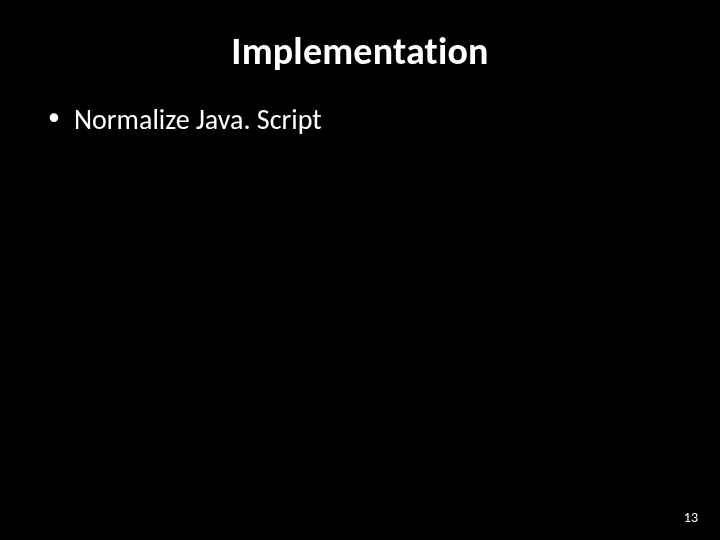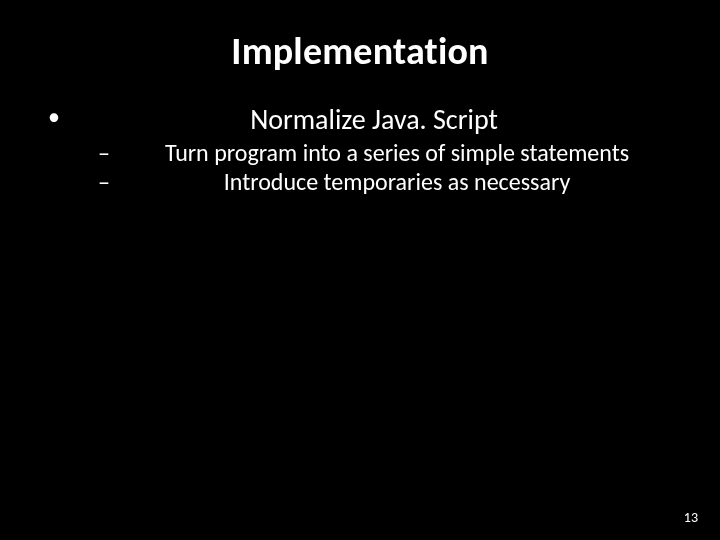--- a/index.html
+++ b/index.html
@@ -26,21 +26,20 @@
   ul.lvl1 {
     list-style: none;
     padding-left: 0;
   }
   ul.lvl1 > li {
     font-size: 28px;
     line-height: 1.12;
     margin-bottom: 42px;
     padding-left: 28px;
     position: relative;
-    text-align: center;
   }
   ul.lvl1 > li::before {
     content: "•";
     position: absolute;
     left: 2px;
     top: 0;
     font-size: 24px;
   }
   ul.lvl2 {
     list-style: none;
@@ -70,25 +69,17 @@
 </style>
 </head>
 <body>
 
 <div class="slide">
   <h1 class="title">Implementation</h1>
 
   <ul class="lvl1">
     <li>
       <span>Normalize Java. Script</span>
-      <ul class="lvl2">
-        <li>
-          <span>Turn program into a series of simple statements</span>
-        </li>
-        <li>
-          <span>Introduce temporaries as necessary</span>
-        </li>
-      </ul>
     </li>
   </ul>
 
   <div class="pagenum">13</div>
 </div>
 
 </body></html>

